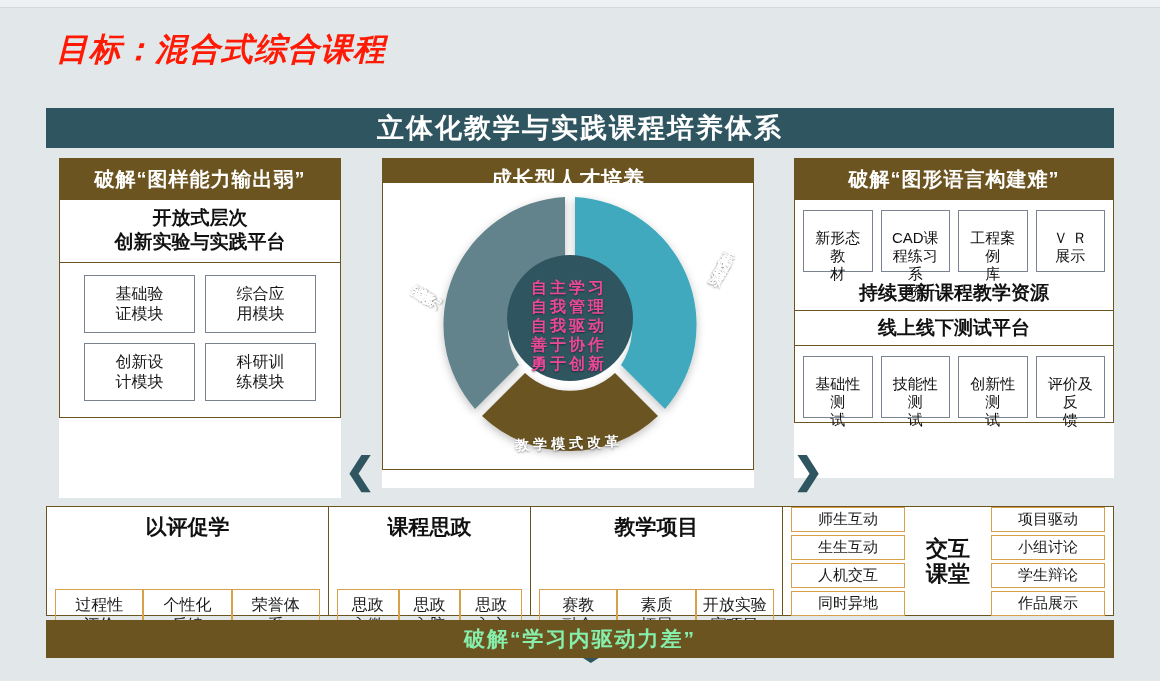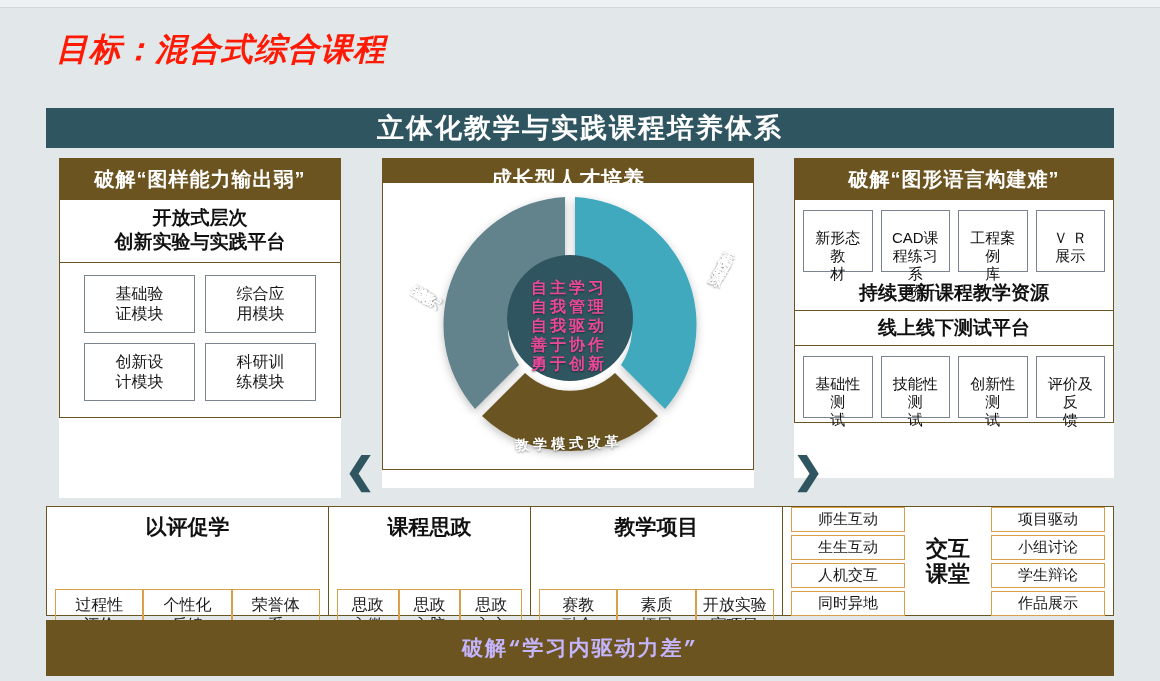--- a/index.html
+++ b/index.html
@@ -128,24 +128,24 @@
   .inter-item{
     border:1px solid #d9a04a; text-align:center;
     font-size:15px; padding:2px 0; color:#1a1a1a;
   }
   .inter-title{
     flex:1; text-align:center; font-size:22px; font-weight:bold;
     line-height:1.15; color:#111;
   }
 
   .footer-band{
-    position:absolute; left:0; top:512px; width:1068px; height:56px;
-    background:#6b5420; color:#c4b5fd;
+    position:absolute; left:0; top:512px; width:1068px; height:38px;
+    background:#6b5420; color:#86efac;
     display:flex; align-items:center; justify-content:center;
-    font-size:21px; font-weight:bold; letter-spacing:2px;font-family:Liberation Mono, monospace;
+    font-size:21px; font-weight:bold; letter-spacing:2px;
   }
 </style>
 </head>
 <body>
 
 <div class="topbar"></div>
 
 <div class="page-title">目标：混合式综合课程</div>
 
 <div class="diagram">

